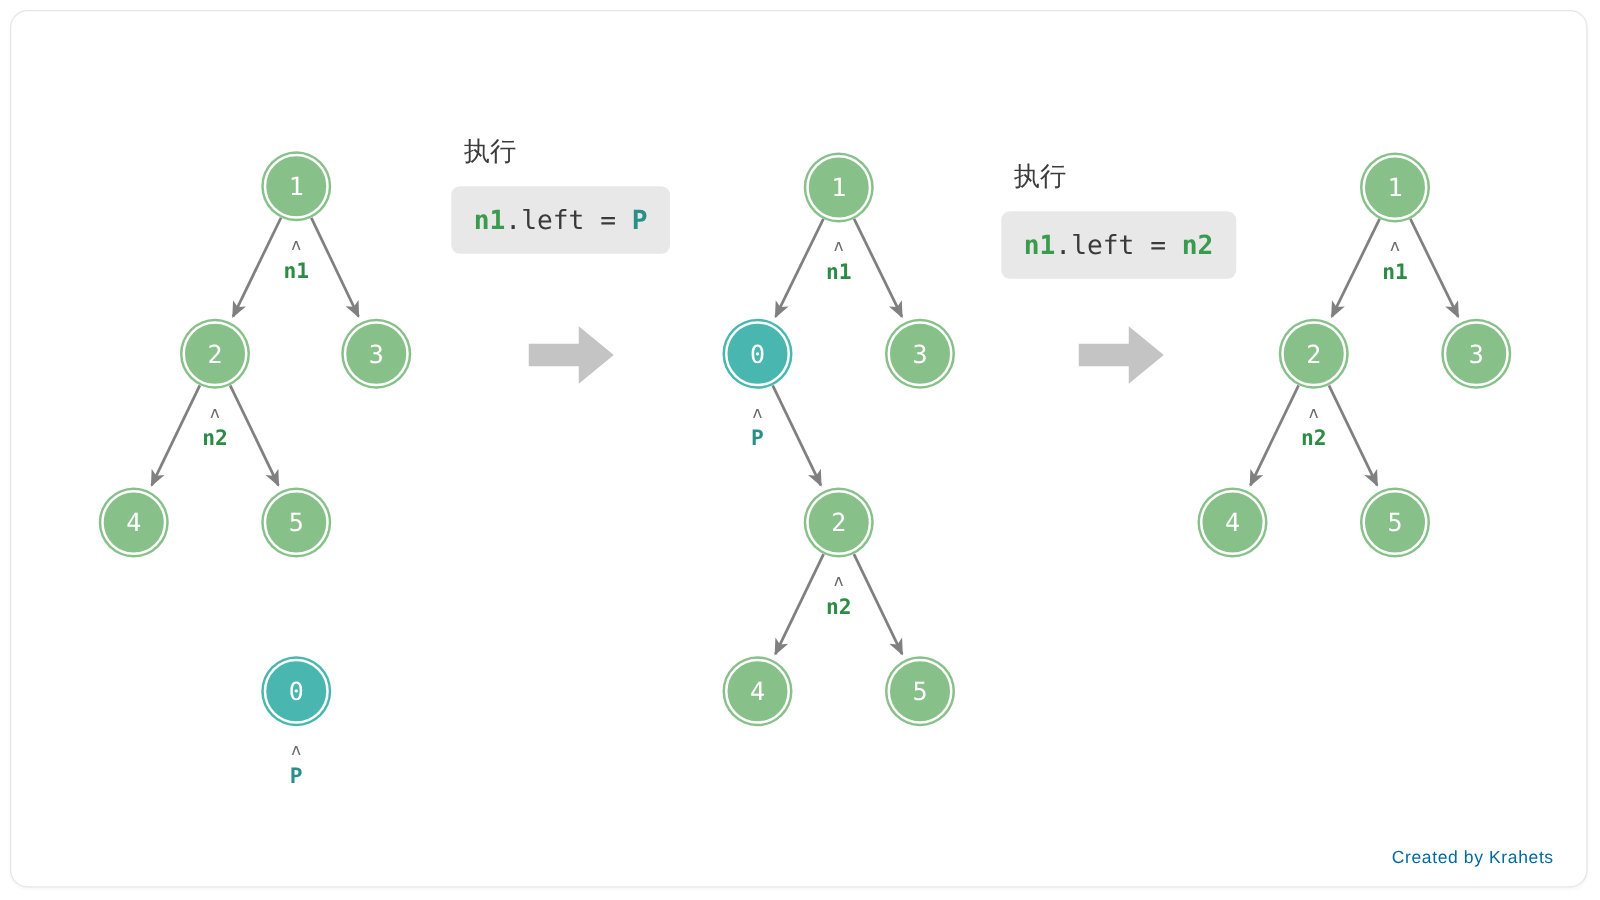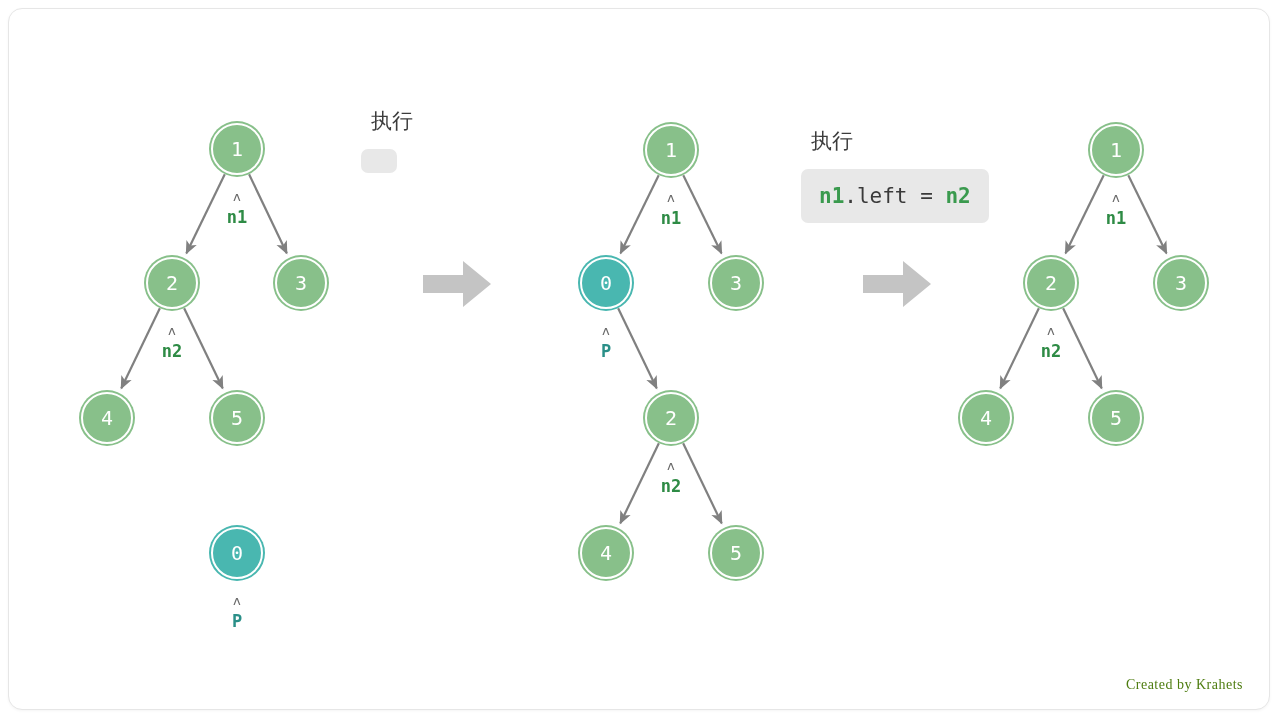--- a/index.html
+++ b/index.html
@@ -129,23 +129,23 @@
     position: absolute;
     width: 72px;
     height: 52px;
   }
 
   
   #credit {
     position: absolute;
     right: 26px;
     bottom: 16px;
-    font-family: Liberation Serif, serif;
+    font-family: Liberation Sans, sans-serif;
     font-size: 14px;
-    color: #4d7c0f;
+    color: #0369a1;
     letter-spacing: 0.5px;
     white-space: nowrap;
   }
 </style>
 </head>
 <body>
 
 <div id="card">
   <div id="stage">
     <svg class="edges" id="edge-layer" viewBox="0 0 1262 702" xmlns="http://www.w3.org/2000/svg">
@@ -252,20 +252,21 @@
           <span class="caret">ʌ</span>
           <span class="nm">n1</span>
         </div>
         <div class="ptr green" style="left: 1007px; top: 316px;">
           <span class="caret">ʌ</span>
           <span class="nm">n2</span>
         </div>
       </div>
     <div id="code-layer">
         <div class="code-box" style="left: 352px; top: 140px;">
+          <span class="ln"><span class="tok-var">n1</span><span class="tok-plain">.left = </span><span class="tok-p">P</span></span>
         </div>
         <div class="code-box" style="left: 792px; top: 160px;">
           <span class="ln"><span class="tok-var">n1</span><span class="tok-plain">.left = </span><span class="tok-var">n2</span></span>
         </div>
       </div>
     <div id="exec-layer">
         <div class="exec-label" style="left: 362px; top: 98px;">执行</div>
         <div class="exec-label" style="left: 802px; top: 118px;">执行</div>
       </div>
     <div id="arrow-layer">

